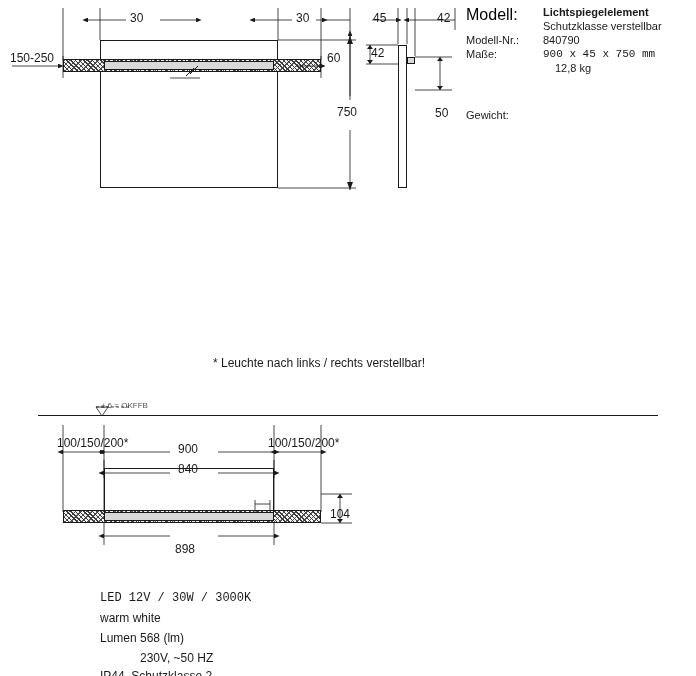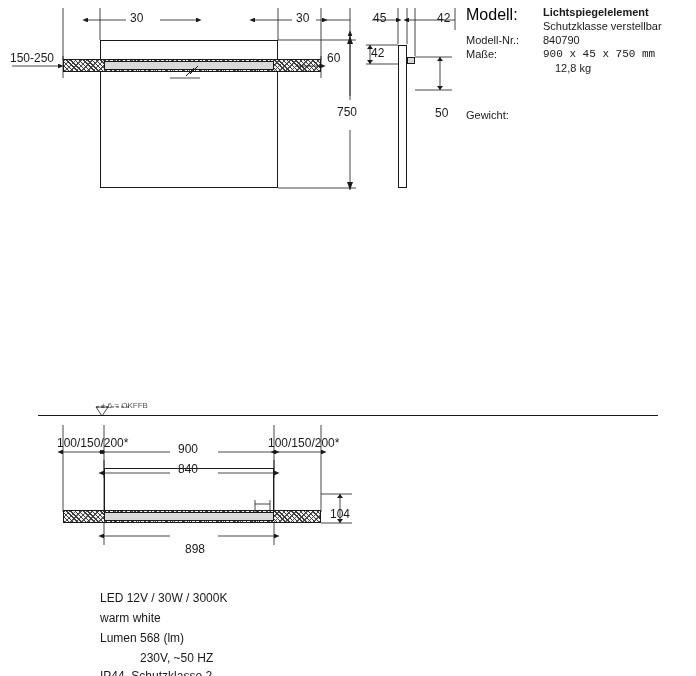--- a/index.html
+++ b/index.html
@@ -85,29 +85,30 @@
 
   <div class="box" style="left:100px; top:40px; width:178px; height:148px;"></div>
 
   <div class="hatch" style="left:63px; top:59px; width:258px; height:13px;"></div>
 
   <div class="grey" style="left:104px; top:61px; width:170px; height:9px;"></div>
 
   <div class="box" style="left:398px; top:45px; width:9px; height:143px;"></div>
   <div class="grey" style="left:407px; top:57px; width:8px; height:7px;"></div>
 
+  <div class="txt" style="left:213px; top:357px; font-size:12px;">* Leuchte nach links / rechts verstellbar!</div>
 
   <div class="ln h" style="left:38px; top:415px; width:620px; height:1px;"></div>
 
   <div class="hatch" style="left:63px; top:510px; width:258px; height:13px;"></div>
   <div class="grey" style="left:104px; top:512px; width:170px; height:9px;"></div>
 
   <div class="box" style="left:104px; top:468px; width:170px; height:44px; border-bottom:none;"></div>
 
-  <div class="txt" style="left:100px; top:592px; font-size:12px;">LED 12V / 30W / 3000K</div>
+  <div class="txt" style="left:100px; top:592px; font-size:12px;font-family:Liberation Mono, monospace;">LED 12V / 30W / 3000K</div>
   <div class="txt" style="left:100px; top:612px; font-size:12px;">warm white</div>
   <div class="txt" style="left:100px; top:632px; font-size:12px;">Lumen 568 (lm)</div>
   <div class="txt" style="left:100px; top:652px; font-size:12px;margin-left:40px;">230V, ~50 HZ</div>
   <div class="txt" style="left:100px; top:670px; font-size:12px;">IP44, Schutzklasse 2</div>
 
   <div class="txt" style="left:130px; top:12px; font-size:12px;">30</div>
   <div class="txt" style="left:296px; top:12px; font-size:12px;">30</div>
   <div class="txt" style="left:327px; top:12px; font-size:12px;margin-top:40px;">60</div>
   <div class="txt" style="left:10px; top:52px; font-size:12px;">150-250</div>
   <div class="txt" style="left:337px; top:106px; font-size:12px;">750</div>
@@ -115,21 +116,21 @@
   <div class="txt" style="left:373px; top:12px; font-size:12px;">45</div>
   <div class="txt" style="left:437px; top:12px; font-size:12px;">42</div>
   <div class="txt" style="left:371px; top:47px; font-size:12px;">42</div>
   <div class="txt" style="left:435px; top:79px; font-size:12px;margin-top:28px;">50</div>
 
   <div class="txt" style="left:101px; top:399px; font-size:8px; color:#555;">± 6 = OKFFB</div>
   <div class="txt" style="left:57px; top:437px; font-size:12px;">100/150/200*</div>
   <div class="txt" style="left:268px; top:437px; font-size:12px;">100/150/200*</div>
   <div class="txt" style="left:178px; top:443px; font-size:12px;">900</div>
   <div class="txt" style="left:178px; top:463px; font-size:12px;">840</div>
-  <div class="txt" style="left:185px; top:543px; font-size:12px;">898</div>
+  <div class="txt" style="left:175px; top:543px; font-size:12px;">898</div>
   <div class="txt" style="left:330px; top:508px; font-size:12px;">104</div>
 
   <svg class="overlay" viewBox="0 0 696 676">
     <defs>
       <marker id="arrL" markerWidth="8" markerHeight="6" refX="7" refY="3" orient="auto">
         <path d="M7,0 L0,3 L7,6 z" fill="#1a1a1a"></path>
       </marker>
       <marker id="arrR" markerWidth="8" markerHeight="6" refX="1" refY="3" orient="auto">
         <path d="M1,0 L8,3 L1,6 z" fill="#1a1a1a"></path>
       </marker>

